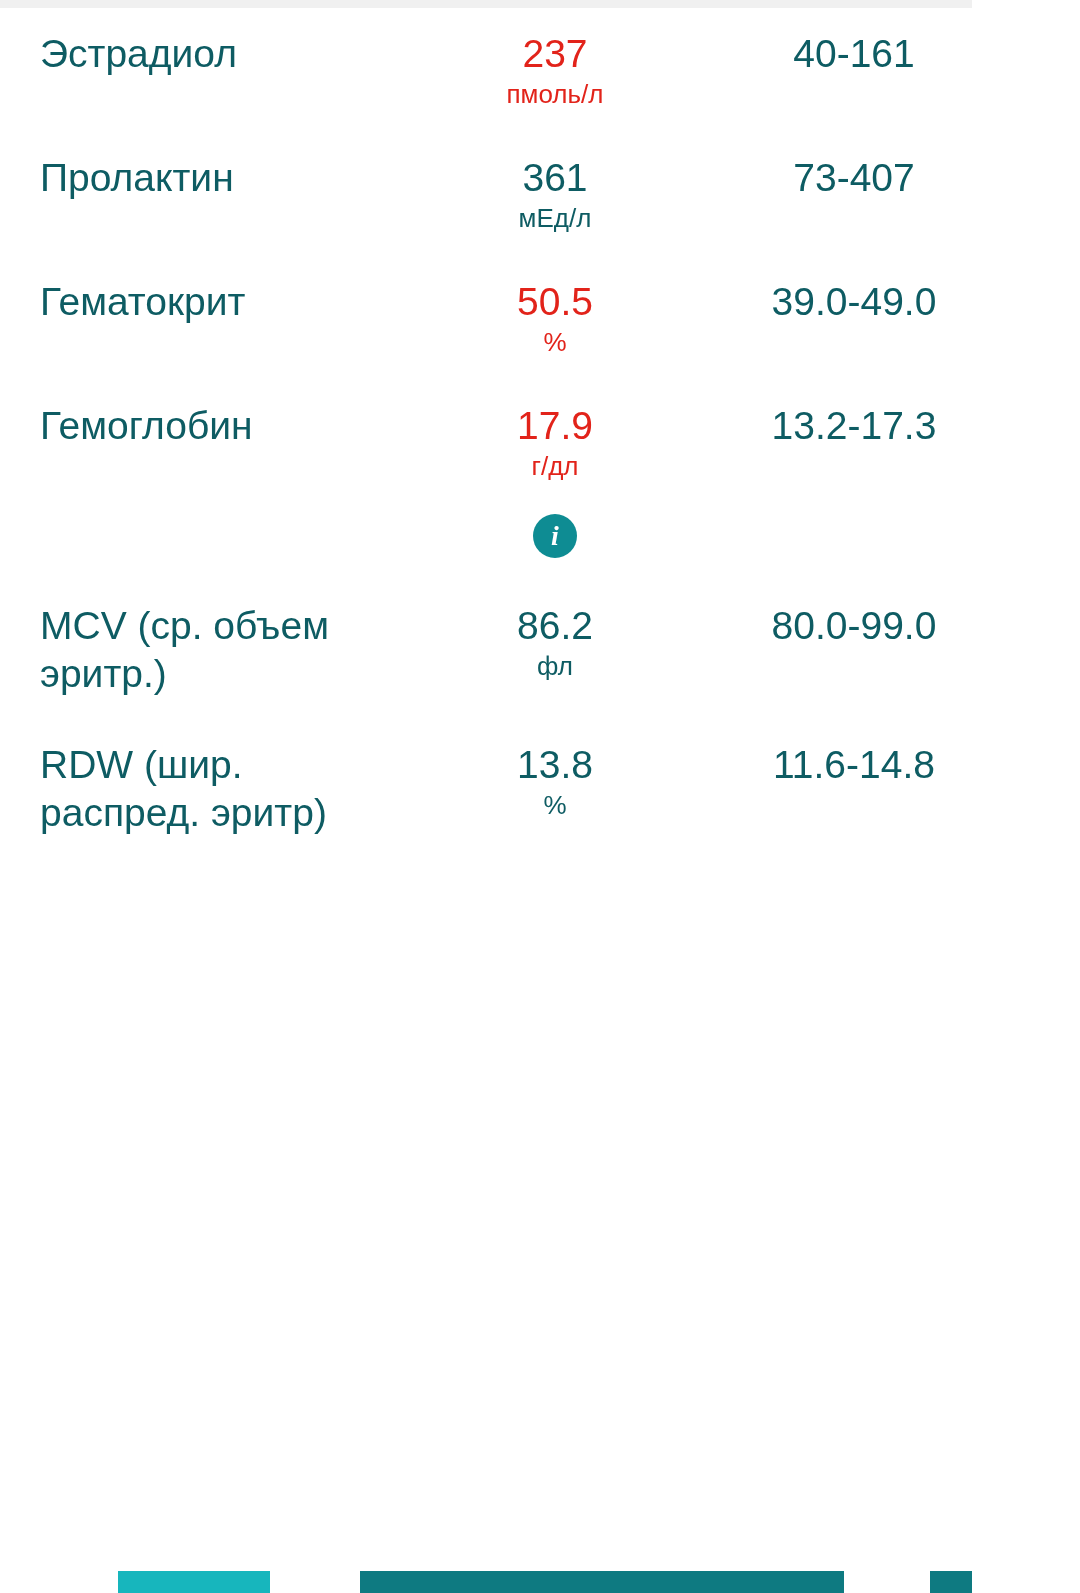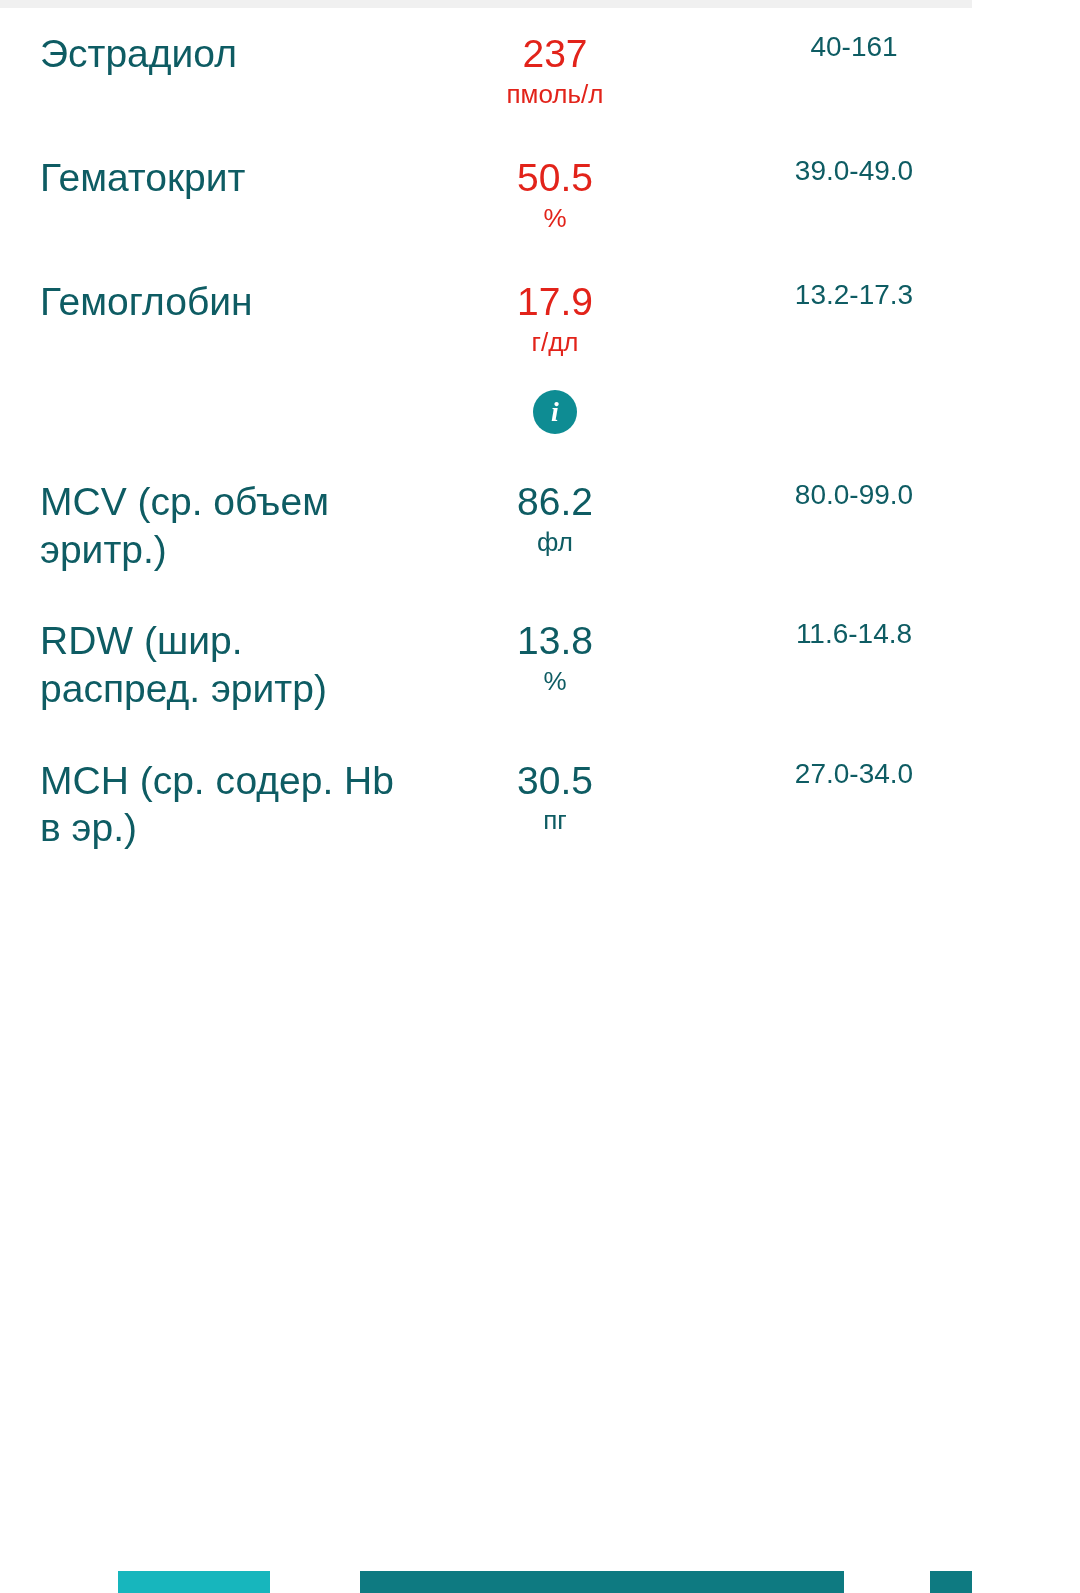--- a/index.html
+++ b/index.html
@@ -63,21 +63,21 @@
     display: block;
     font-size: 26px;
     line-height: 1.25;
   }
   .cell-range {
     width: 340px;
     padding: 22px 40px 22px 8px;
     box-sizing: border-box;
     text-align: center;
     color: #0e5c63;
-    font-size: 28px;
+    font-size: 39px;
     line-height: 1.22;
     margin-top: 40px;
   }
   .info-wrap {
     display: block;
     margin-top: 26px;
     text-align: center;
   }
   .info-icon {
     display: inline-block;
@@ -127,20 +127,28 @@
 
       <tr class="row">
         <td class="cell-name">Эстрадиол</td>
         <td class="cell-value abnormal">
           <span>237</span>
           <span class="unit">пмоль/л</span>
         </td>
         <td class="cell-range">40-161</td>
       </tr>
 
+      <tr class="row">
+        <td class="cell-name">Пролактин</td>
+        <td class="cell-value">
+          <span>361</span>
+          <span class="unit">мЕд/л</span>
+        </td>
+        <td class="cell-range">73-407</td>
+      </tr>
 
       <tr class="row">
         <td class="cell-name">Гематокрит</td>
         <td class="cell-value abnormal">
           <span>50.5</span>
           <span class="unit">%</span>
         </td>
         <td class="cell-range">39.0-49.0</td>
       </tr>
 
@@ -168,28 +176,20 @@
 
       <tr class="row">
         <td class="cell-name">RDW (шир. распред. эритр)</td>
         <td class="cell-value">
           <span>13.8</span>
           <span class="unit">%</span>
         </td>
         <td class="cell-range">11.6-14.8</td>
       </tr>
 
-      <tr class="row">
-        <td class="cell-name">MCH (ср. содер. Hb в эр.)</td>
-        <td class="cell-value">
-          <span>30.5</span>
-          <span class="unit">пг</span>
-        </td>
-        <td class="cell-range">27.0-34.0</td>
-      </tr>
 
 
     </tbody>
   </table>
 
   <div class="bottom-bar">
     <div class="bb-seg bb-white1"></div>
     <div class="bb-seg bb-cyan"></div>
     <div class="bb-seg bb-white2"></div>
     <div class="bb-seg bb-teal"></div>

